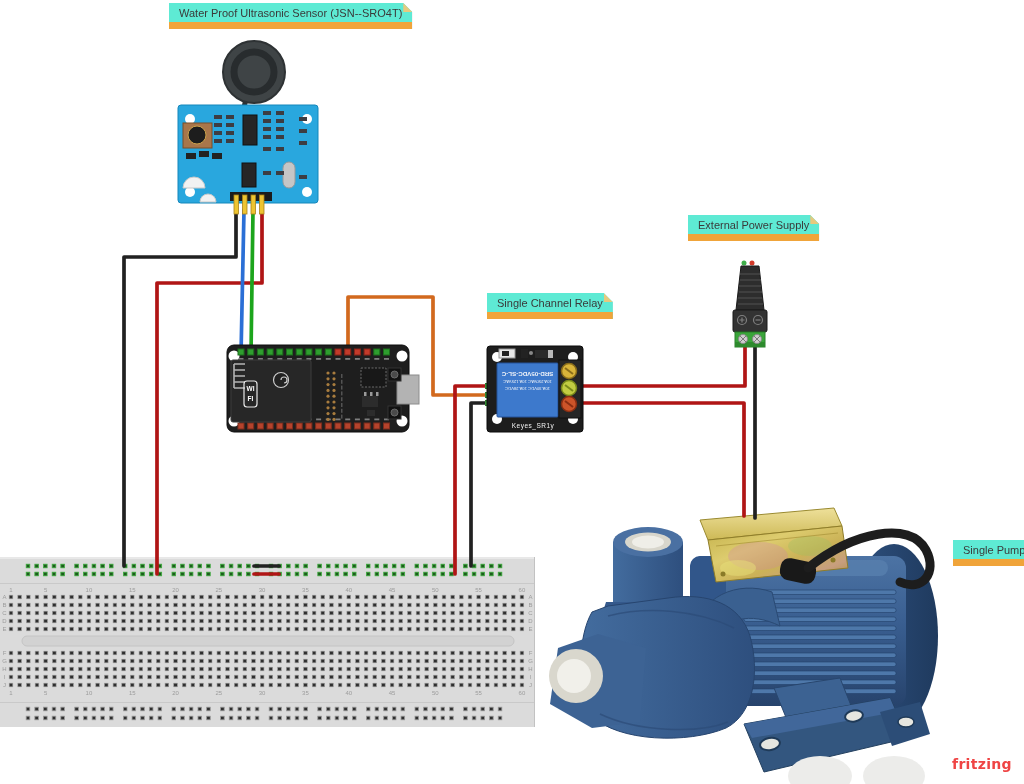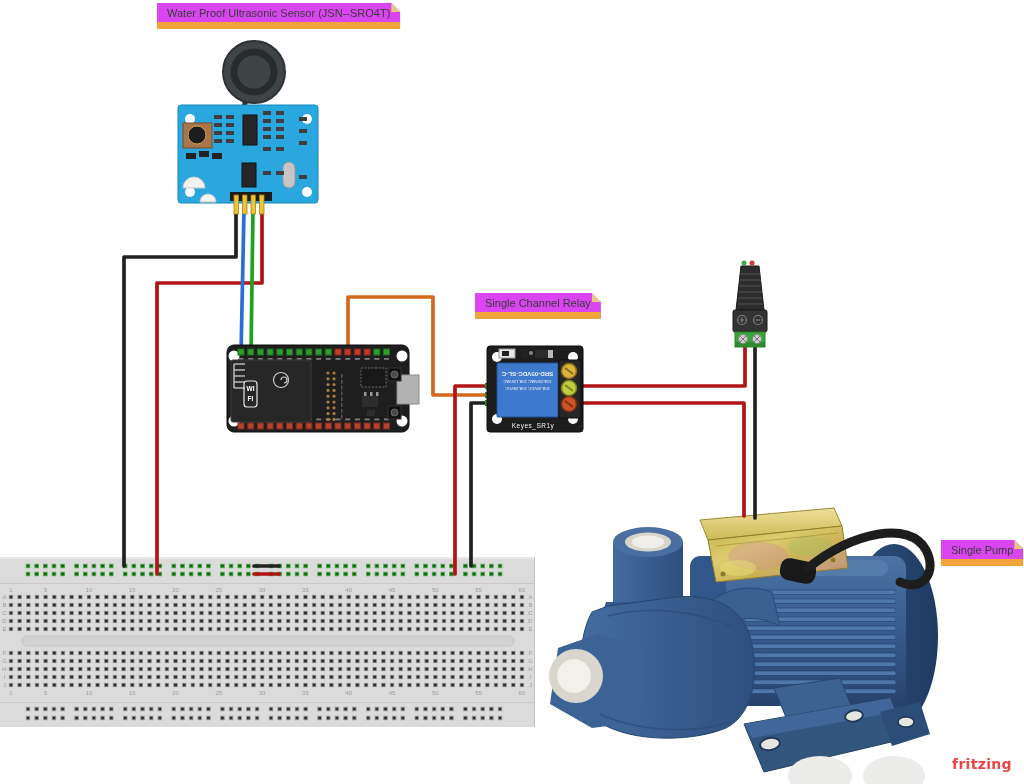--- a/index.html
+++ b/index.html
@@ -1,22 +1,22 @@
 <!DOCTYPE html>
 <html><head>
 <meta charset="utf-8">
 <style>
   html,body{margin:0;padding:0;background:#fff;}
   #stage{position:relative;width:1024px;height:784px;background:#ffffff;overflow:hidden;
          font-family:"Liberation Sans",sans-serif;}
   .comp{position:absolute;}
   .comp svg{display:block;}
-  .note{position:absolute;background:#d946ef;
+  .note{position:absolute;background:#5eead4;
         clip-path:polygon(0 0,calc(100% - 9px) 0,100% 9px,100% 100%,0 100%);
-        box-shadow:1px 1px 2px rgba(0,0,0,.18);}
+        box-shadow:1px 1px 2px rgba(0,0,0,.18);margin-left:12px;}
   .note .fold{position:absolute;top:0;right:0;width:9px;height:9px;background:#e7c97e;
         clip-path:polygon(0 0,0 100%,100% 100%);}
   .note-text{padding:4px 10px 3px 10px;font-size:11px;color:#3a3a3a;white-space:nowrap;}
   .note-bar{height:7px;background:#f0a43a;}
   .watermark{position:absolute;left:952px;top:756px;font-family:"DejaVu Sans",sans-serif;
         font-weight:bold;font-size:14px;color:#ef4444;letter-spacing:.3px;}
   svg text{font-family:"Liberation Sans",sans-serif;}
 </style>
 </head>
 <body>
@@ -1253,20 +1253,25 @@
   <div class="note" style="left:157px;top:3px">
     <div class="fold"></div>
     <div class="note-text">Water Proof Ultrasonic Sensor (JSN--SRO4T)</div>
     <div class="note-bar"></div>
   </div>
   <div class="note" style="left:475px;top:293px">
     <div class="fold"></div>
     <div class="note-text">Single Channel Relay</div>
     <div class="note-bar"></div>
   </div>
+  <div class="note" style="left:676px;top:215px">
+    <div class="fold"></div>
+    <div class="note-text">External Power Supply</div>
+    <div class="note-bar"></div>
+  </div>
   <div class="note" style="left:941px;top:540px">
     <div class="fold"></div>
     <div class="note-text">Single Pump</div>
     <div class="note-bar"></div>
   </div>
 
   <div class="watermark">fritzing</div>
 </div>
 
 </body></html>

